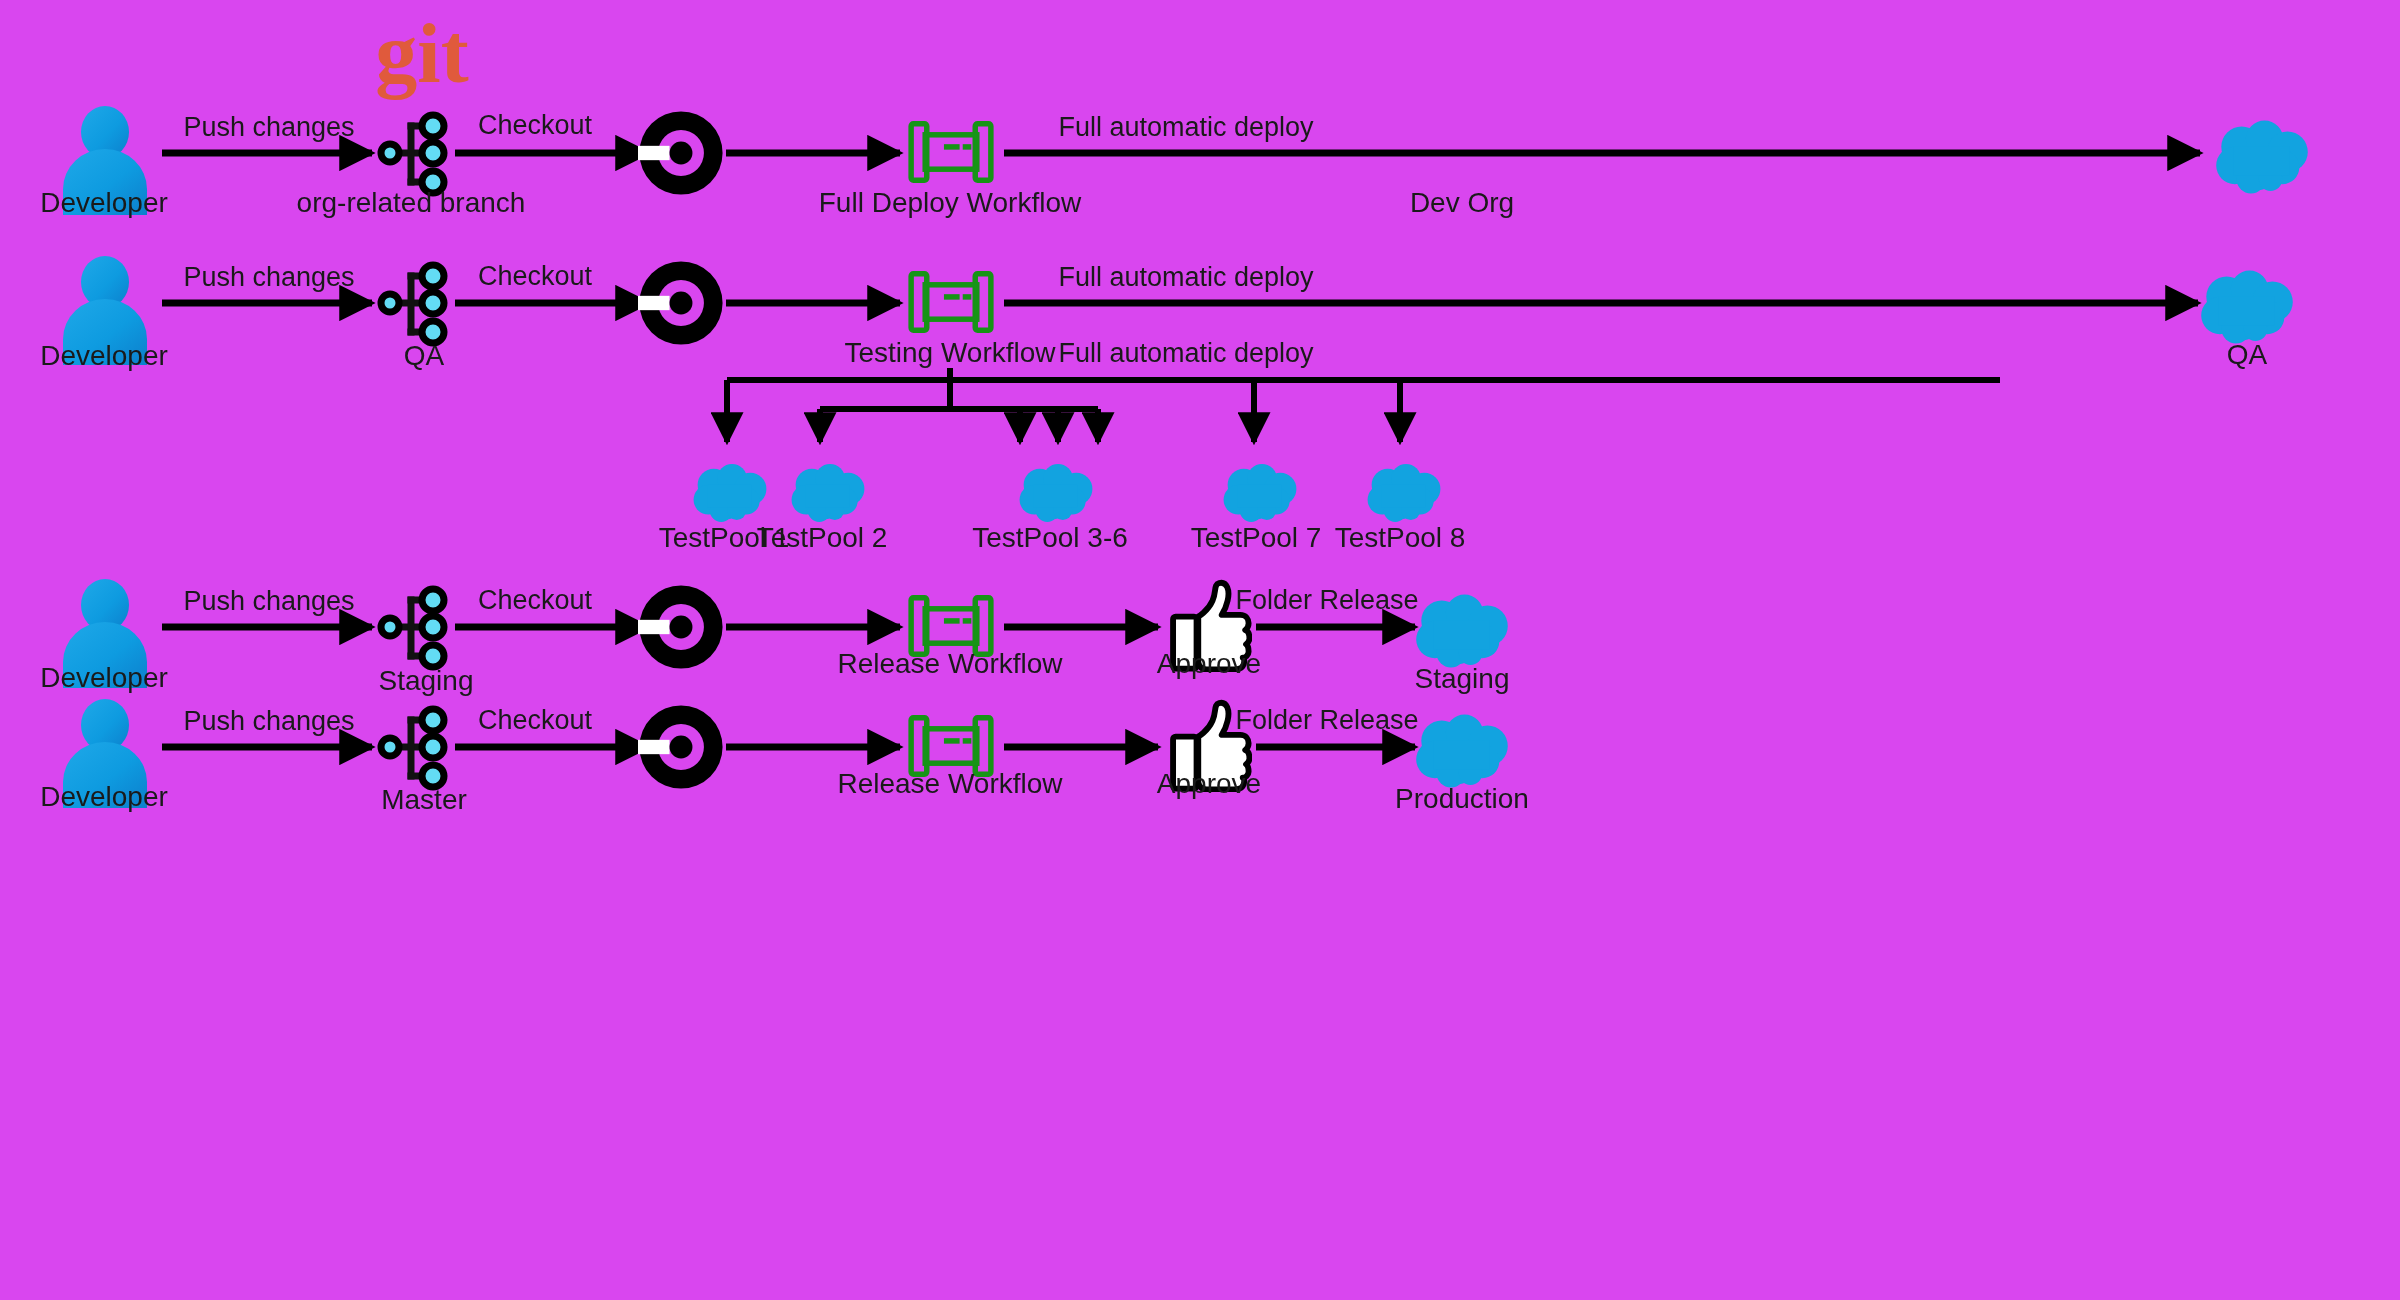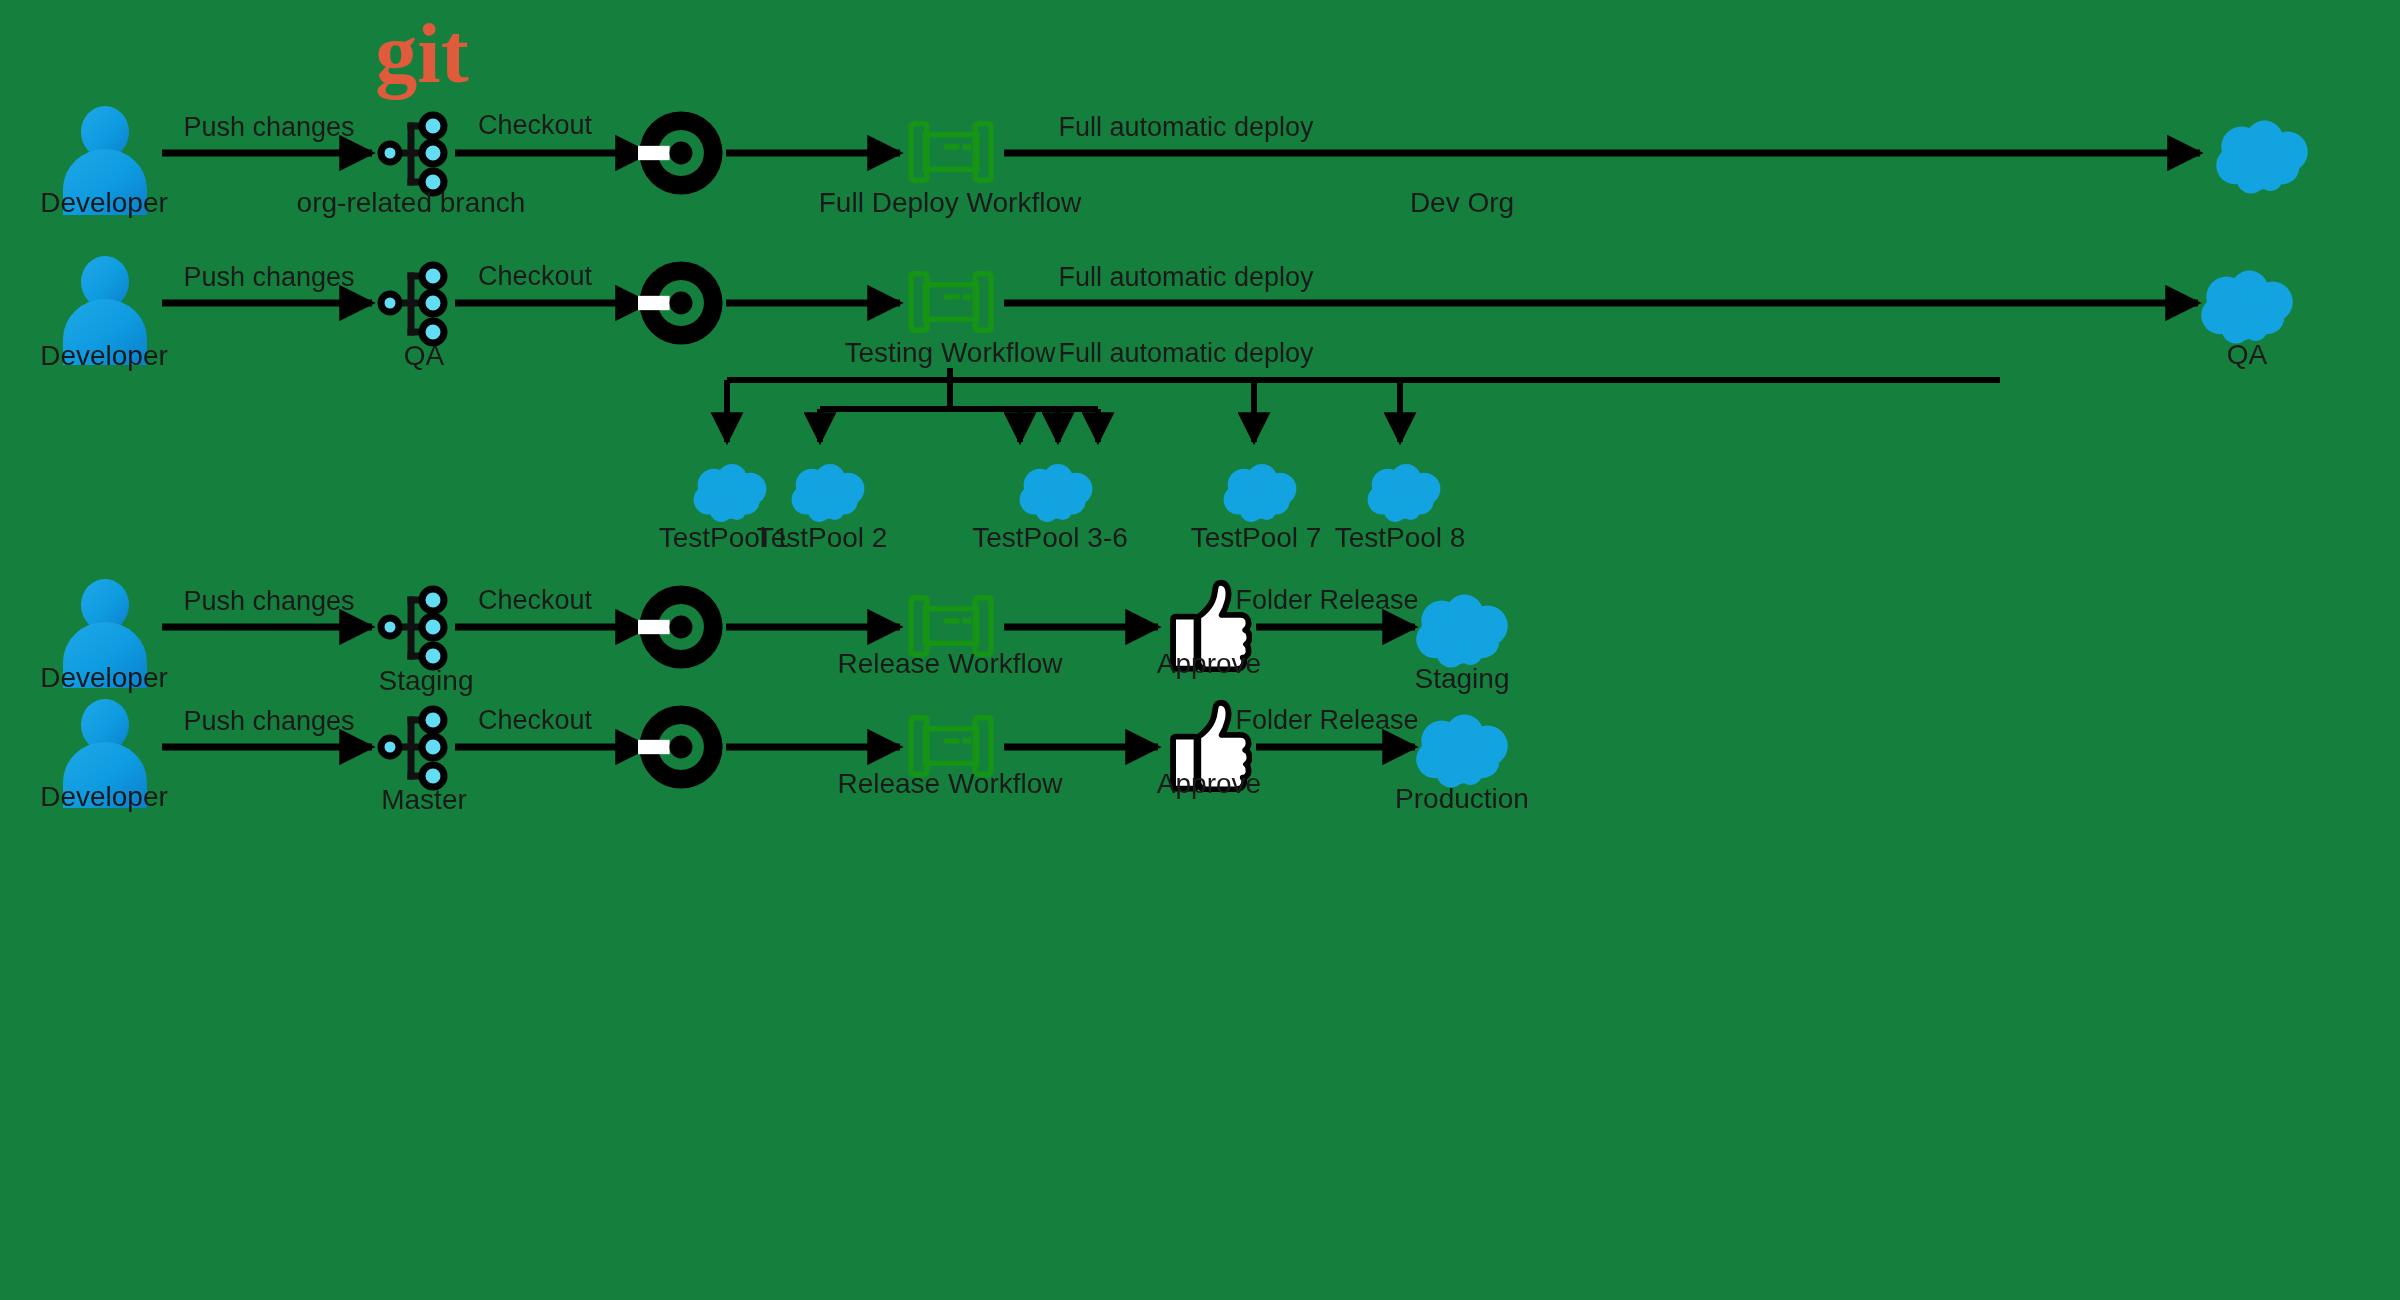--- a/index.html
+++ b/index.html
@@ -12,21 +12,21 @@
     width: 2400px;
     height: 1300px;
     font-family: "Liberation Sans", sans-serif;
     overflow: hidden;
     position: relative;
   }
   #stage {
     position: relative;
     width: 2400px;
     height: 1300px;
-    background: #15803d;
+    background: #d946ef;
   }
   #diagram-svg {
     position: absolute;
     left: 0;
     top: 0;
     width: 2400px;
     height: 1300px;
     display: block;
   }
   .lbl {

